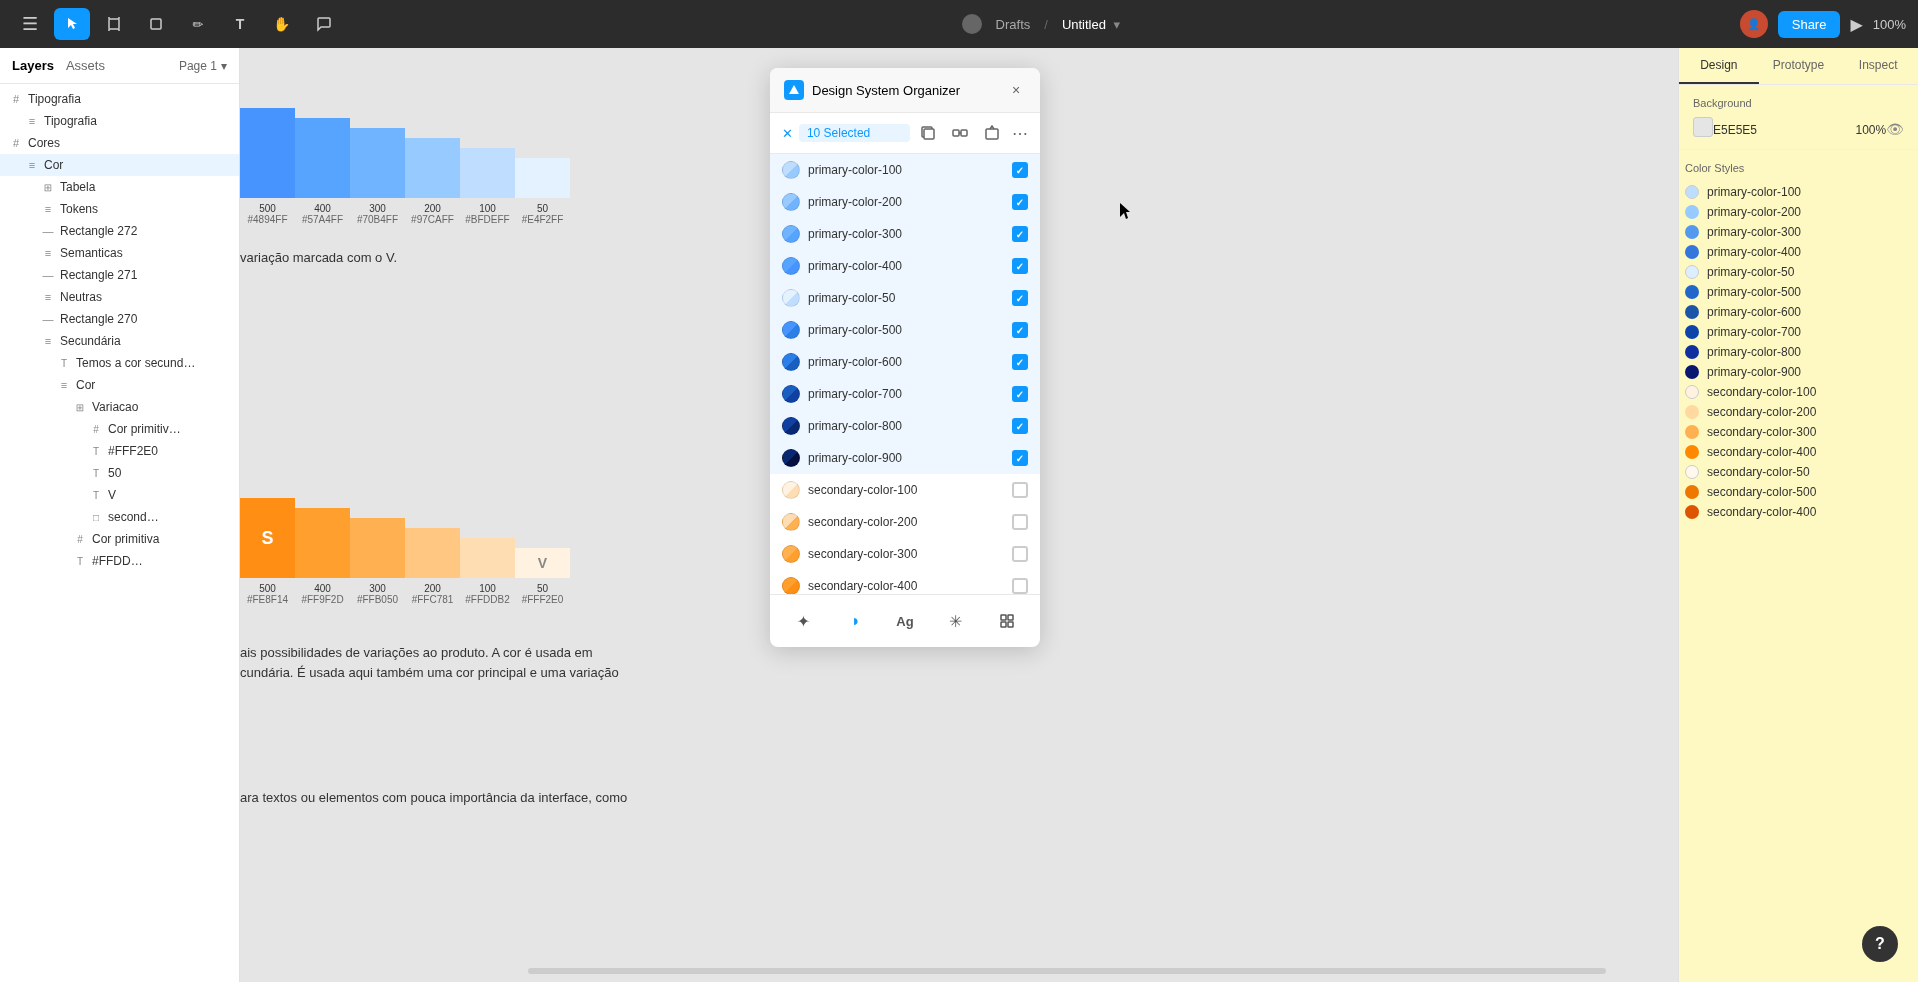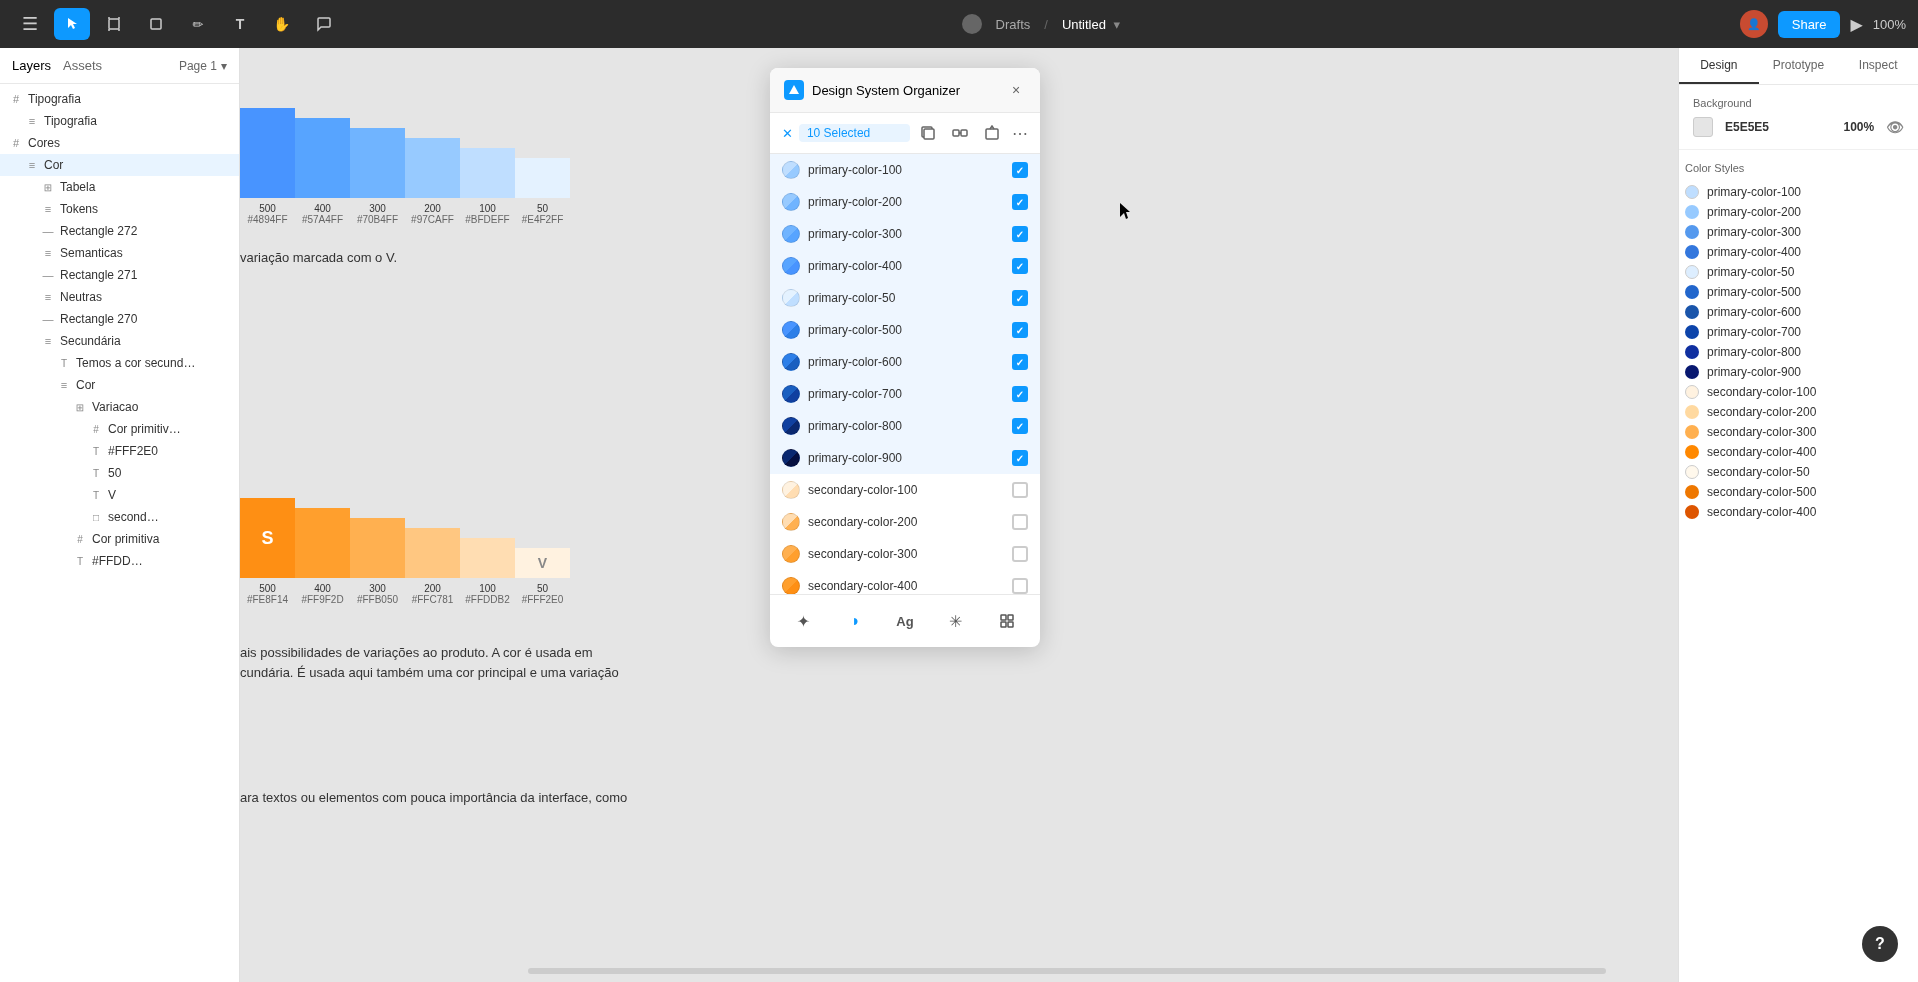--- a/index.html
+++ b/index.html
@@ -19,21 +19,21 @@
     .zoom-label { color: #ccc; font-size: 13px; cursor: pointer; }
     .user-avatar { width: 28px; height: 28px; border-radius: 50%; background: #c84b31; display: flex; align-items: center; justify-content: center; color: white; font-size: 11px; cursor: pointer; overflow: hidden; }
 
     
     .main { display: flex; flex: 1; overflow: hidden; }
 
     
     .left-panel { width: 240px; background: #ffffff; border-right: 1px solid #e0e0e0; display: flex; flex-direction: column; flex-shrink: 0; }
     .left-panel-tabs { display: flex; align-items: center; padding: 8px 12px; gap: 12px; border-bottom: 1px solid #e8e8e8; }
     .panel-tab { font-size: 13px; color: #666; cursor: pointer; padding: 2px 0; }
-    .panel-tab.active { color: #000; font-weight: 400; }
+    .panel-tab.active { color: #000; font-weight: 700; }
     .page-selector { margin-left: auto; display: flex; align-items: center; gap: 4px; font-size: 12px; color: #666; cursor: pointer; }
 
     .layer-tree { flex: 1; overflow-y: auto; padding: 4px 0; }
     .layer-item { display: flex; align-items: center; padding: 3px 8px; cursor: pointer; font-size: 12px; color: #333; gap: 4px; }
     .layer-item.selected { background: #e8f4ff; }
     .layer-item .icon { width: 16px; height: 16px; display: flex; align-items: center; justify-content: center; flex-shrink: 0; color: #888; font-size: 11px; }
     .layer-item .label { flex: 1; white-space: nowrap; overflow: hidden; text-overflow: ellipsis; }
     .layer-item.indent-1 { padding-left: 24px; }
     .layer-item.indent-2 { padding-left: 40px; }
     .layer-item.indent-3 { padding-left: 56px; }
@@ -63,28 +63,28 @@
     .checkbox { width: 16px; height: 16px; border: 2px solid #0d99ff; border-radius: 3px; display: flex; align-items: center; justify-content: center; flex-shrink: 0; }
     .checkbox.checked { background: #0d99ff; }
     .checkbox.unchecked { background: white; border-color: #ccc; }
     .check-mark { color: white; font-size: 10px; font-weight: bold; }
 
     .plugin-bottom-toolbar { display: flex; align-items: center; padding: 10px 12px; border-top: 1px solid #e8e8e8; gap: 8px; justify-content: space-around; }
     .bottom-tool-btn { width: 32px; height: 32px; display: flex; align-items: center; justify-content: center; cursor: pointer; color: #555; font-size: 16px; border-radius: 4px; }
     .bottom-tool-btn.active-tool { color: #0d99ff; }
 
     
-    .right-panel { width: 240px; background: #ffffff; border-left: 1px solid #e0e0e0; display: flex; flex-direction: column; flex-shrink: 0; overflow-y: auto; }
+    .right-panel { width: 240px; background: #fef9c3; border-left: 1px solid #e0e0e0; display: flex; flex-direction: column; flex-shrink: 0; overflow-y: auto; }
     .right-panel-tabs { display: flex; border-bottom: 1px solid #e8e8e8; }
     .right-tab { flex: 1; text-align: center; padding: 10px 4px; font-size: 12px; color: #666; cursor: pointer; }
     .right-tab.active { color: #333; border-bottom: 2px solid #333; font-weight: 500; }
 
     .right-section { padding: 12px 14px; border-bottom: 1px solid #f0f0f0; }
     .right-section-title { font-size: 11px; color: #666; font-weight: 500; margin-bottom: 8px; }
-    .bg-row { display: flex; align-items: center; gap: 12px; font-weight: bold; }
+    .bg-row { display: flex; align-items: flex-end; gap: 0; }
     .bg-color-box { width: 20px; height: 20px; background: #e5e5e5; border: 1px solid #ccc; border-radius: 3px; }
     .bg-hex { font-size: 12px; color: #333; flex: 1; }
     .bg-opacity { font-size: 12px; color: #333; }
     .eye-icon { color: #888; font-size: 14px; cursor: pointer; }
 
     .color-styles-section { padding: 12px 6px; }
     .color-styles-title { font-size: 11px; color: #666; font-weight: 500; margin-bottom: 8px; }
     .cs-item { display: flex; align-items: center; gap: 8px; padding: 3px 0; }
     .cs-dot { width: 14px; height: 14px; border-radius: 50%; flex-shrink: 0; }
     .cs-label { font-size: 12px; color: #333; }

